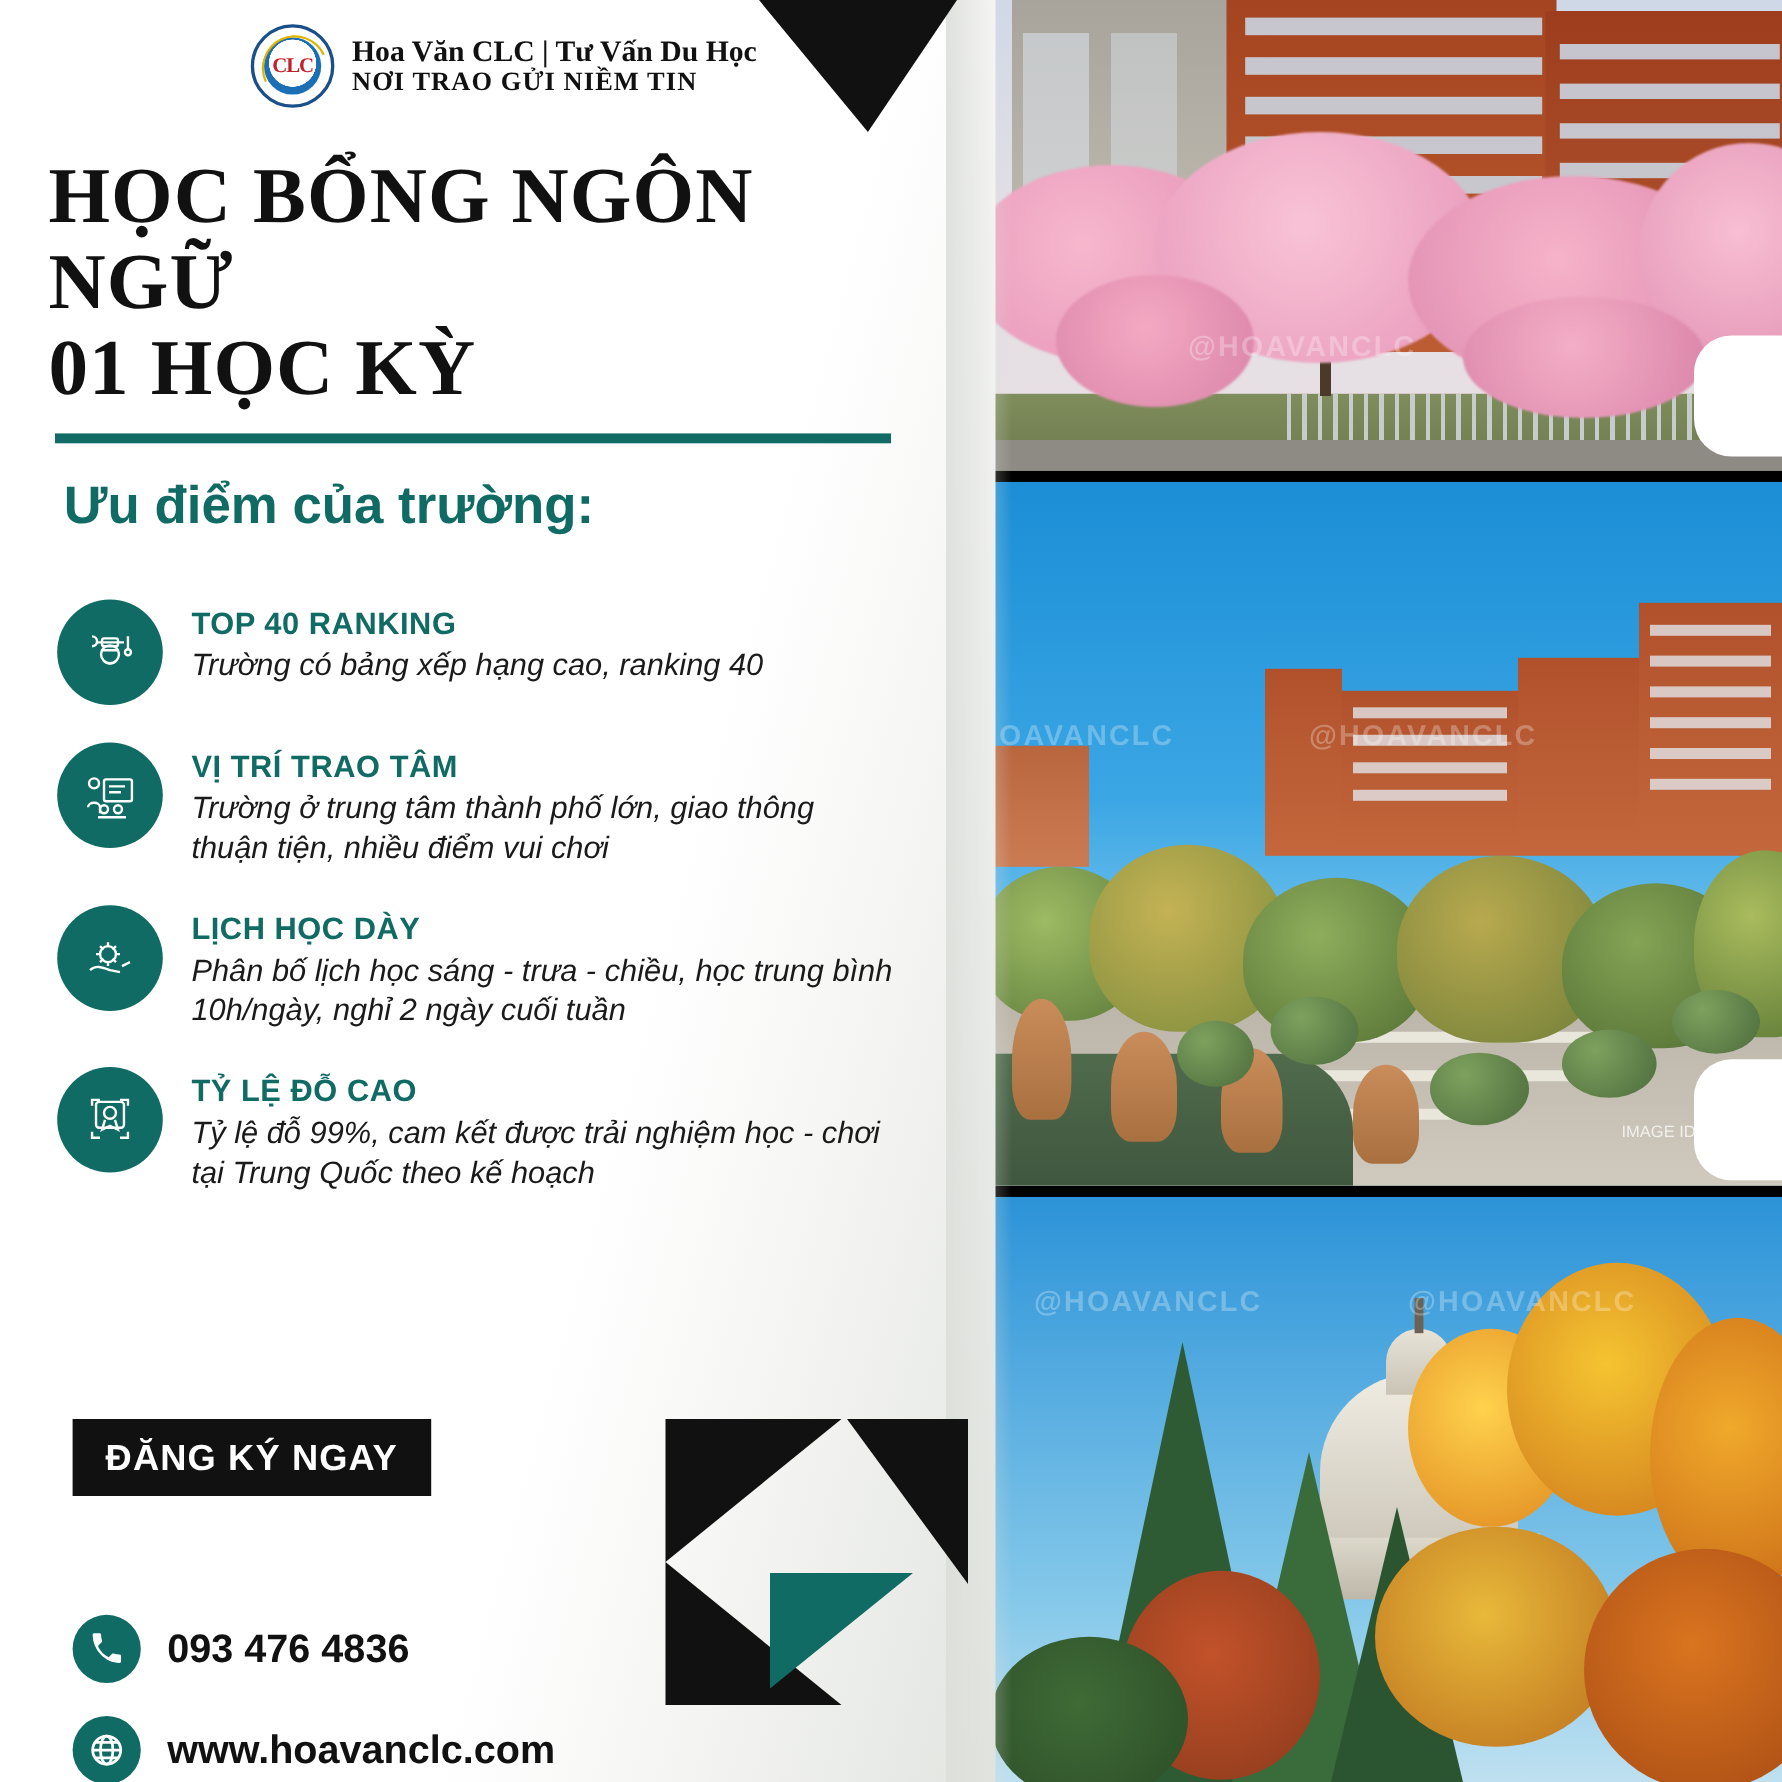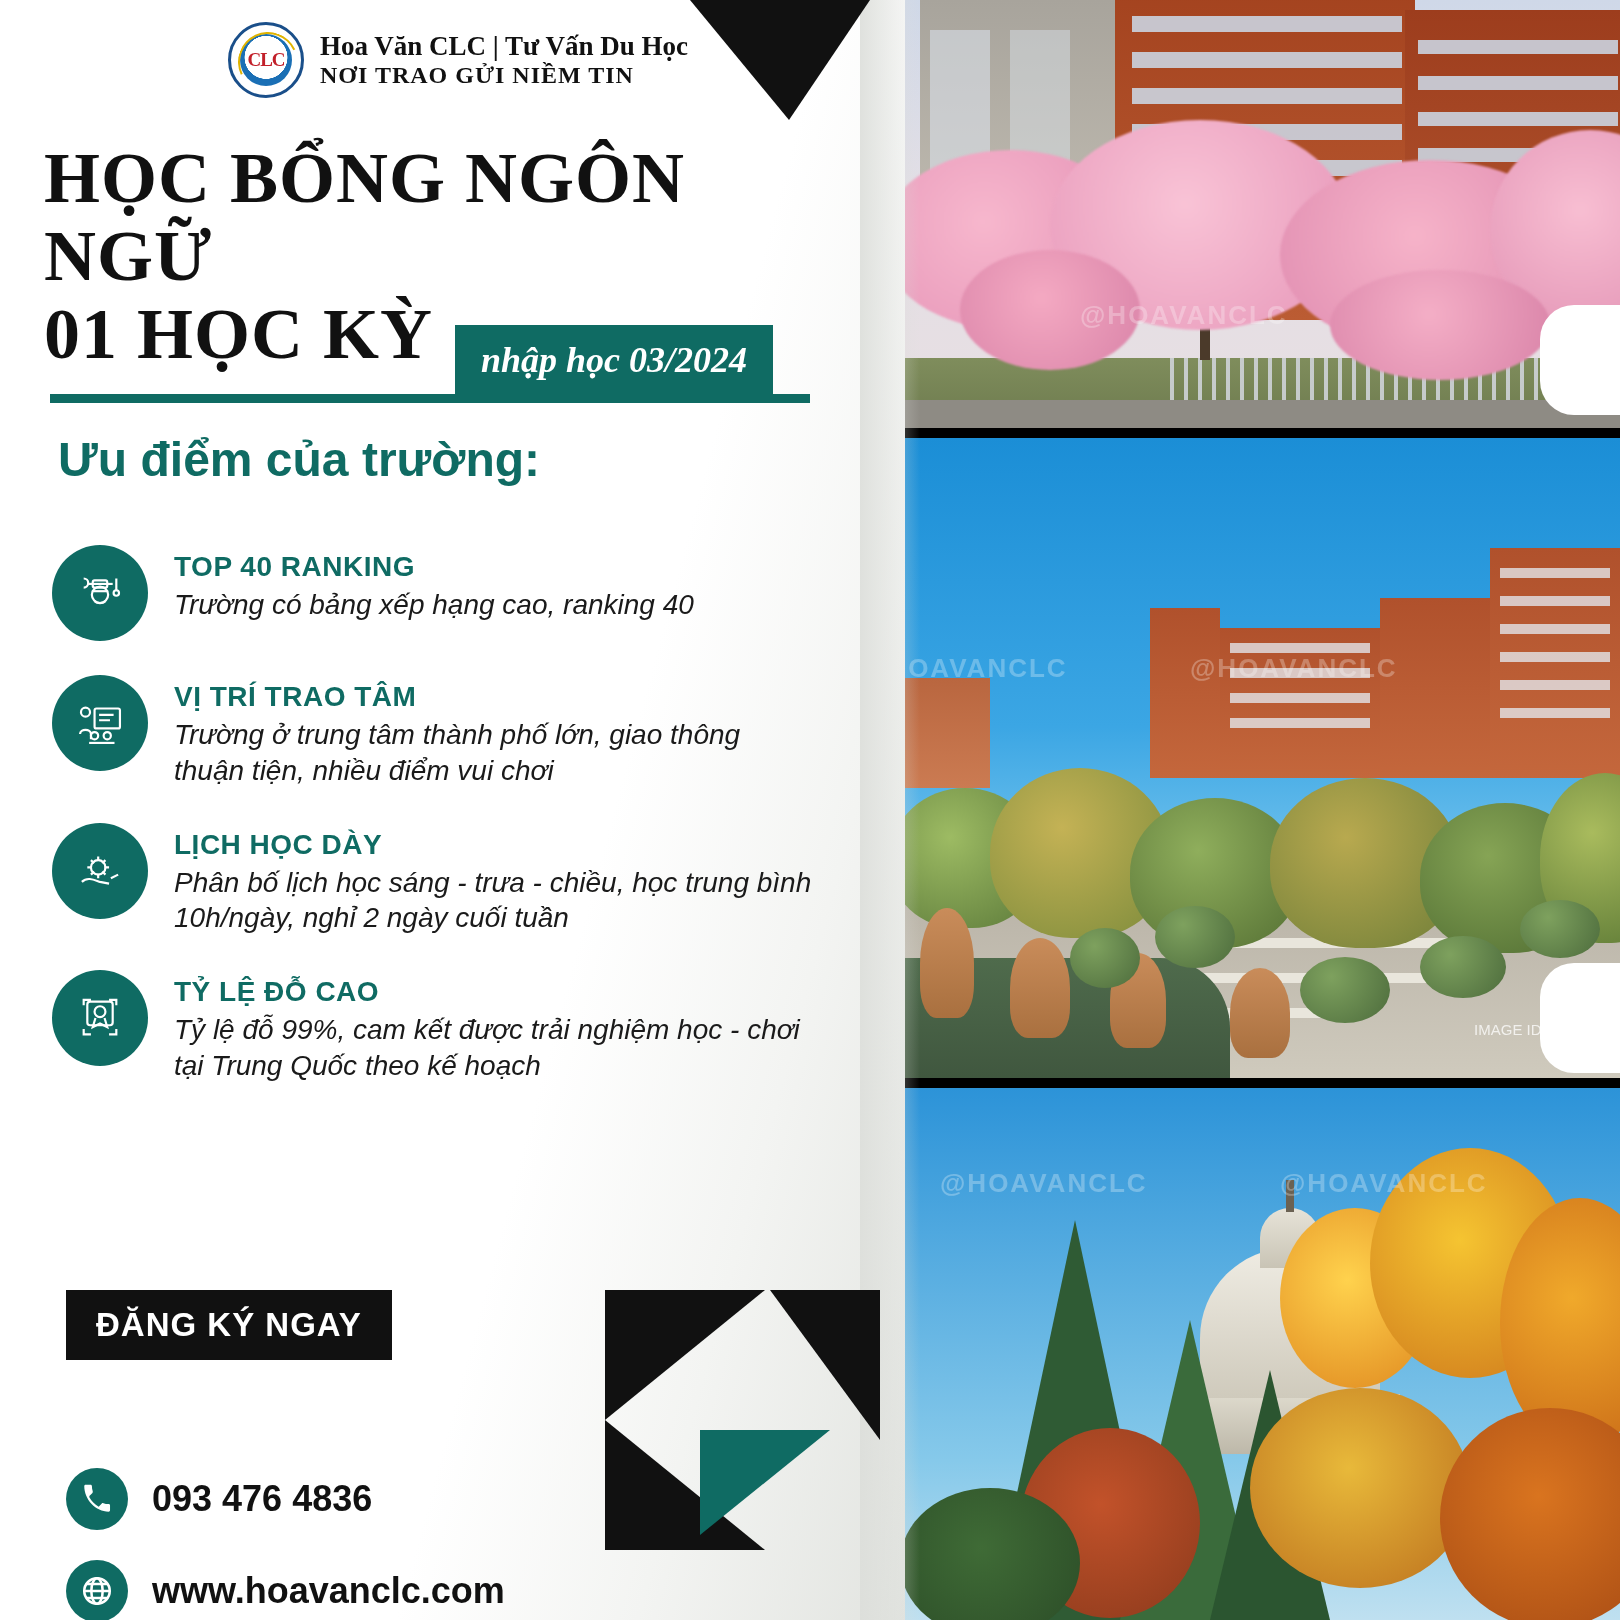--- a/index.html
+++ b/index.html
@@ -262,21 +262,20 @@
       <div class="brand">
         <div class="brand-1">Hoa Văn CLC | Tư Vấn Du Học</div>
         <div class="brand-2">NƠI TRAO GỬI NIỀM TIN</div>
       </div>
     </div>
 
     <div class="headline">
       <div class="h-line">HỌC BỔNG NGÔN NGỮ</div>
       <div class="h-line">01 HỌC KỲ</div>
     </div>
-    <div class="badge">nhập học 03/2024</div>
     <div class="rule"></div>
     <div class="subtitle">Ưu điểm của trường:</div>
 
     <div class="benefits">
 
       <div class="benefit">
         <div class="b-icon">
           <svg width="58" height="58" viewBox="0 0 64 64" fill="none" stroke="#ffffff" stroke-width="2.4">
             <circle cx="32" cy="34" r="9"></circle>
             <path d="M23 30h18"></path>

